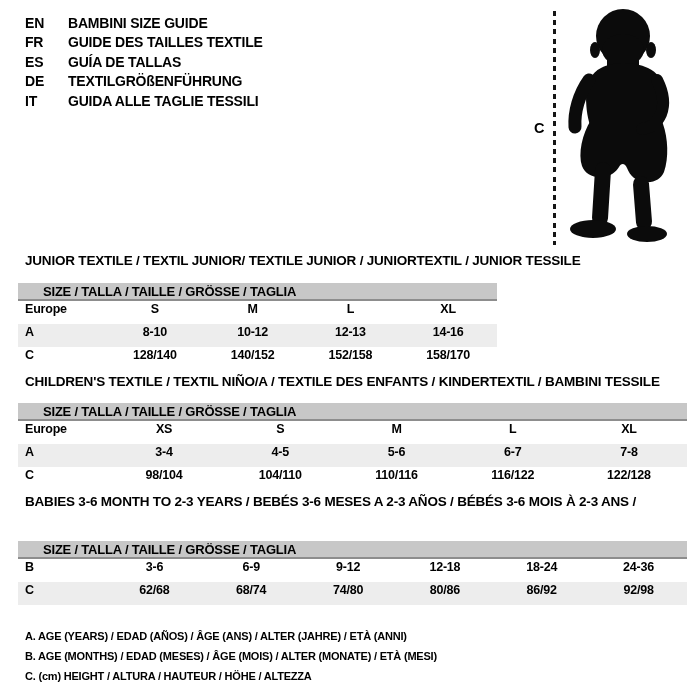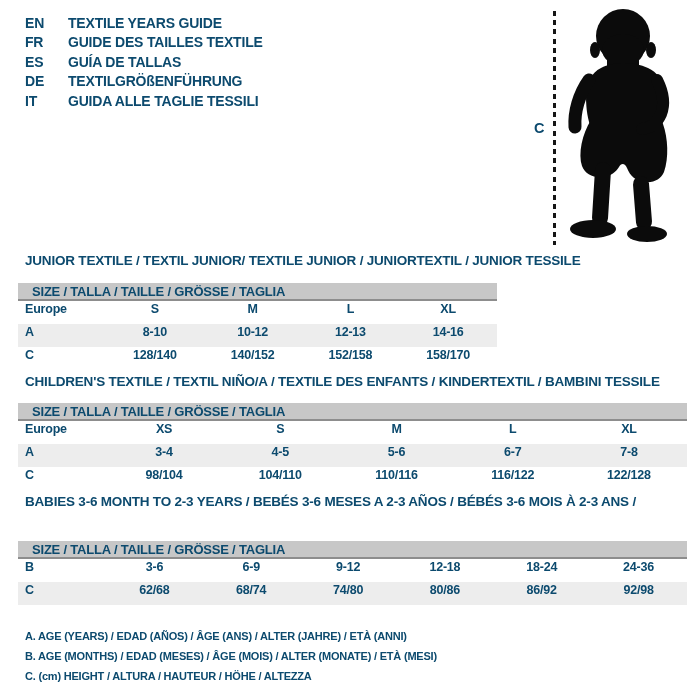--- a/index.html
+++ b/index.html
@@ -1,20 +1,20 @@
 <!DOCTYPE html>
 <html><head>
 <meta charset="utf-8">
 <style>
   * { margin:0; padding:0; box-sizing:border-box; }
   html,body { background:#ffffff; }
   .page {
     position:relative; width:700px; height:700px; background:#ffffff;
     font-family:"Liberation Sans","DejaVu Sans",sans-serif;
-    font-weight:bold; font-stretch:condensed; color:#0c4a6e;
+    font-weight:bold; font-stretch:condensed; color:#000000;
     letter-spacing:-0.2px; overflow:hidden;
   }
 
   
   .lang-list { position:absolute; left:25px; top:14px; }
   .lang-row { display:flex; line-height:19.4px; font-size:14px; }
   .lang-code { width:43px; }
   .lang-label { white-space:nowrap; }
 
   
@@ -26,40 +26,40 @@
   }
   .silhouette { position:absolute; left:37px; top:0px; }
 
   
   .section-title { position:absolute; left:25px; font-size:13.5px; line-height:16.5px; white-space:nowrap; }
 
   
   .size-table { position:absolute; left:18px; }
   .size-bar {
     height:18px; line-height:18px; background:#c7c7c7;
-    border-bottom:2px solid #8d8d8d; padding-left:14px; font-size:13px;
+    border-bottom:2px solid #8d8d8d; padding-left:25px; font-size:13px;
   }
   .t-row { display:flex; height:23px; line-height:17px; font-size:12.5px; }
   .t-row.shaded { background:#ededed; }
   .t-label { width:88px; padding-left:7px; }
   .t-cell { flex:1; text-align:center; }
 
   
   .footnotes { position:absolute; left:25px; top:626px; }
   .footnote { font-size:11px; line-height:20px; white-space:nowrap; }
 </style>
 </head>
 <body>
 
 <div class="page">
 
   <div class="lang-list">
     <div class="lang-row">
       <span class="lang-code">EN</span>
-      <span class="lang-label">TEXTILE YEARS GUIDE</span>
+      <span class="lang-label">BAMBINI SIZE GUIDE</span>
     </div>
     <div class="lang-row">
       <span class="lang-code">FR</span>
       <span class="lang-label">GUIDE DES TAILLES TEXTILE</span>
     </div>
     <div class="lang-row">
       <span class="lang-code">ES</span>
       <span class="lang-label">GUÍA DE TALLAS</span>
     </div>
     <div class="lang-row">

